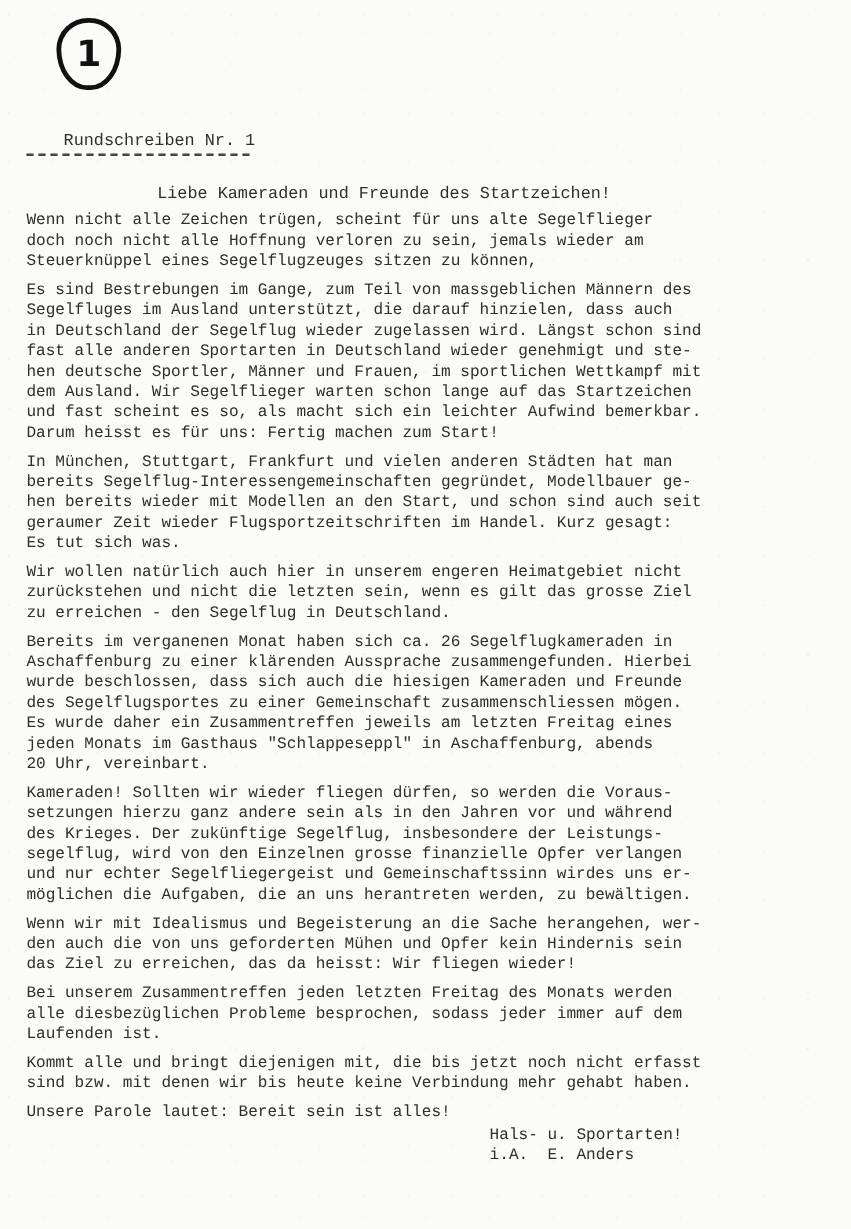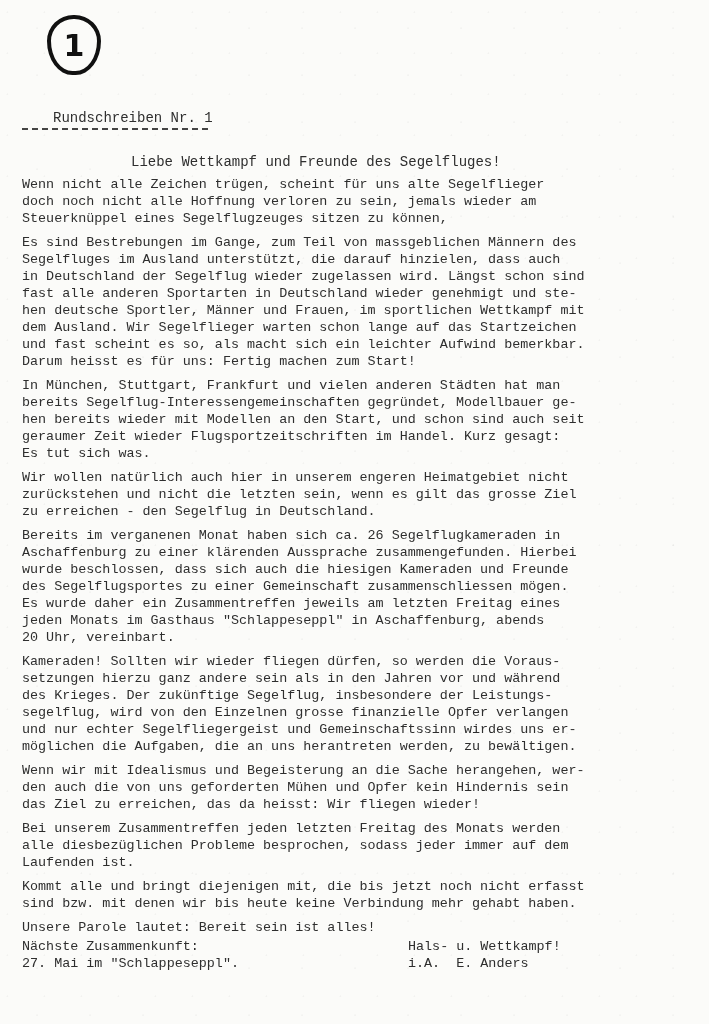--- a/index.html
+++ b/index.html
@@ -68,21 +68,21 @@
 <div class="page">
 
   <div class="circle-number">
     <span>1</span>
   </div>
 
 
   <div class="circ-title">Rundschreiben Nr. 1</div>
   <div class="circ-underline"></div>
 
-  <div class="salutation">Liebe Wettkampf und Freunde des Segelfluges!</div>
+  <div class="salutation">Liebe Kameraden und Freunde des Startzeichen!</div>
 
   <div class="body-text" id="body-text">
       <div class="para">
         <span class="line">Wenn nicht alle Zeichen trügen, scheint für uns alte Segelflieger</span>
         <span class="line">doch noch nicht alle Hoffnung verloren zu sein, jemals wieder am</span>
         <span class="line">Steuerknüppel eines Segelflugzeuges sitzen zu können,</span>
       </div>
       <div class="para">
         <span class="line">Es sind Bestrebungen im Gange, zum Teil von massgeblichen Männern des</span>
         <span class="line">Segelfluges im Ausland unterstützt, die darauf hinzielen, dass auch</span>
@@ -135,23 +135,19 @@
       <div class="para">
         <span class="line">Kommt alle und bringt diejenigen mit, die bis jetzt noch nicht erfasst</span>
         <span class="line">sind bzw. mit denen wir bis heute keine Verbindung mehr gehabt haben.</span>
       </div>
       <div class="para">
         <span class="line">Unsere Parole lautet: Bereit sein ist alles!</span>
       </div>
     </div>
 
 
-  <div class="next-meeting">
-    <span class="line">Nächste Zusammenkunft:</span>
-    <span class="line">27. Mai im "Schlappeseppl".</span>
-  </div>
 
   <div class="signature">
-    <span class="line">Hals- u. Wettkampf!</span>
+    <span class="line">Hals- u. Sportarten!</span>
     <span class="line">i.A.  E. Anders</span>
   </div>
 
 </div>
 
 </body></html>

